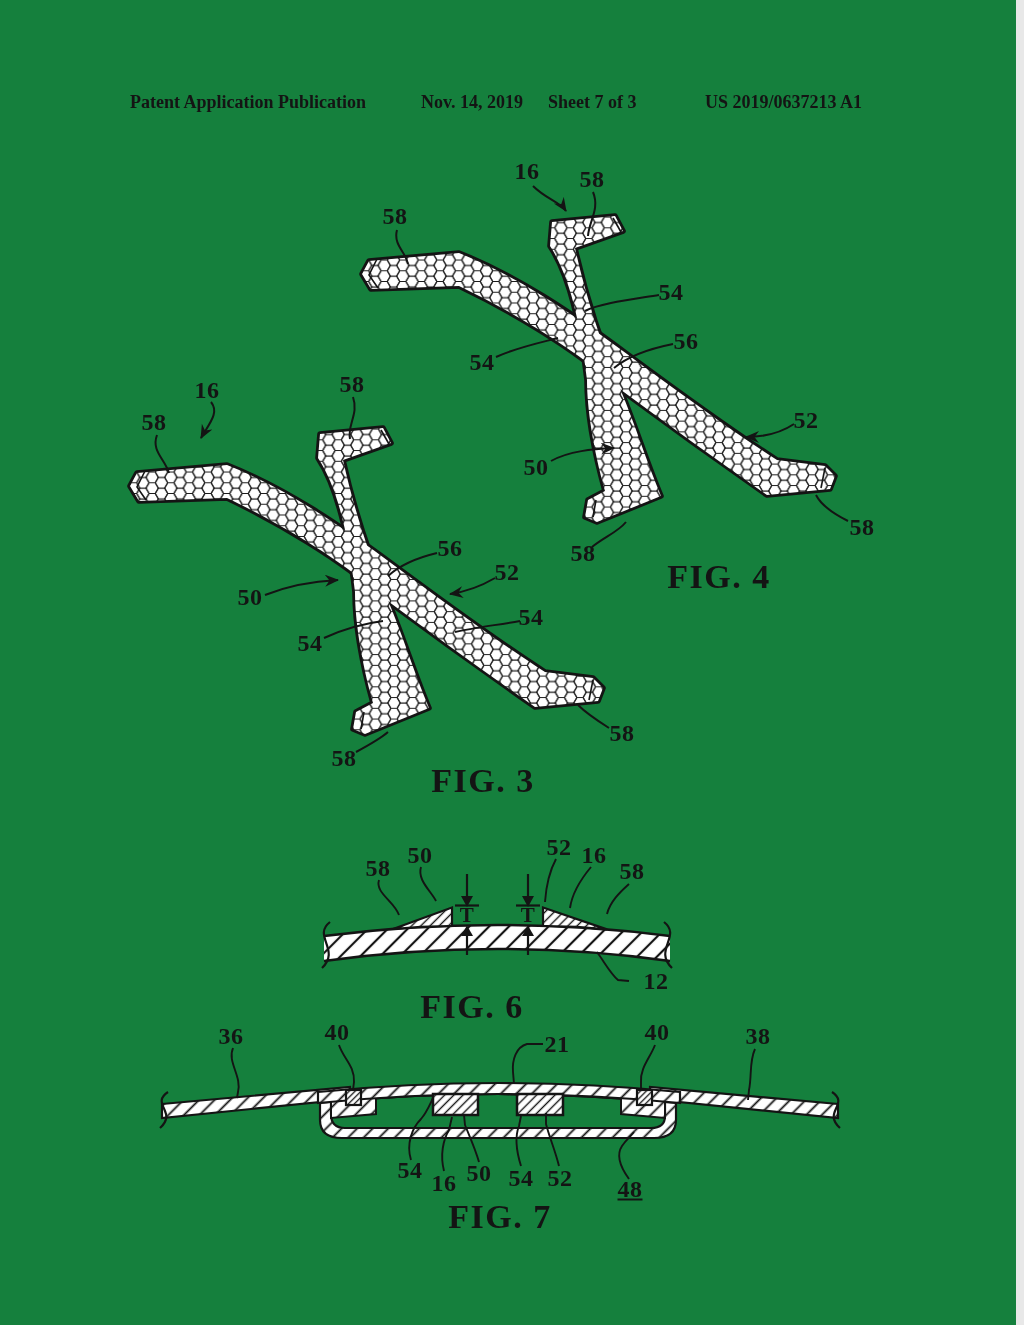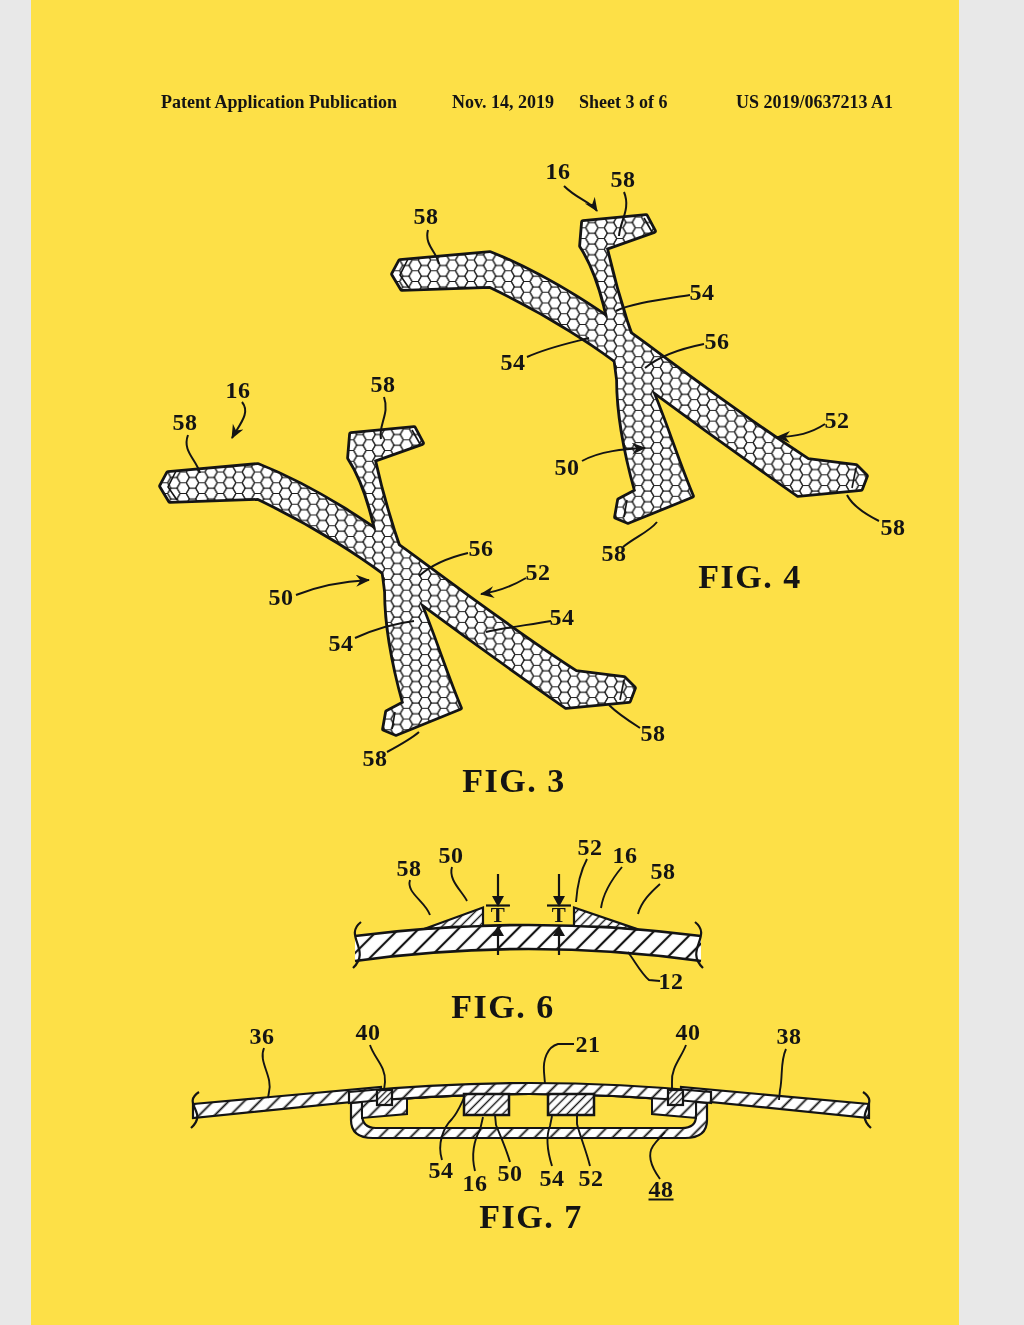--- a/index.html
+++ b/index.html
@@ -1,17 +1,17 @@
 <!DOCTYPE html>
 <html><head>
 <meta charset="utf-8">
 <style>
   html,body{margin:0;padding:0;background:#e8e8e8;}
-  .page{position:relative;width:928px;height:1325px;background:#fde047;overflow:hidden;
-        font-family:"Liberation Serif",serif;color:#141414;margin-left:31px;}
+  .page{position:relative;width:1016px;height:1325px;background:#15803d;overflow:hidden;
+        font-family:"Liberation Serif",serif;color:#141414;}
   .page svg{position:absolute;left:0;top:0;}
   .hdr{position:absolute;top:92px;font:700 18px "Liberation Serif",serif;color:#141414;white-space:nowrap;}
   .hdr-pub{left:130px;}
   .hdr-date{left:421px;}
   .hdr-sheet{left:548px;}
   .hdr-num{left:705px;}
   .ref{position:absolute;transform:translate(-50%,-50%);font:700 24px "Liberation Serif",serif;
        color:#141414;letter-spacing:.5px;white-space:nowrap;}
   .fig-caption{position:absolute;transform:translate(-50%,-50%);font:700 34px "Liberation Serif",serif;
        color:#141414;letter-spacing:1.5px;white-space:nowrap;}
@@ -20,21 +20,21 @@
   .cap6{left:472px;top:1007px;}
   .cap7{left:500px;top:1217px;}
 </style>
 </head>
 <body>
 
 <div class="page">
 
   <span class="hdr hdr-pub">Patent Application Publication</span>
   <span class="hdr hdr-date">Nov. 14, 2019</span>
-  <span class="hdr hdr-sheet">Sheet 3 of 6</span>
+  <span class="hdr hdr-sheet">Sheet 7 of 3</span>
   <span class="hdr hdr-num">US 2019/0637213 A1</span>
 
   <svg width="1024" height="1325" viewBox="0 0 1024 1325" xmlns="http://www.w3.org/2000/svg">
     <defs>
       <pattern id="hex" width="18.6" height="10.74" patternUnits="userSpaceOnUse">
         <rect width="18.6" height="10.74" fill="#ffffff"></rect>
         <g fill="none" stroke="#1a1a1a" stroke-width="1.15">
           <path d="M-6.2,0 L-3.1,-5.37 L3.1,-5.37 L6.2,0 L3.1,5.37 L-3.1,5.37 Z"></path>
           <path d="M12.4,0 L15.5,-5.37 L21.7,-5.37 L24.8,0 L21.7,5.37 L15.5,5.37 Z"></path>
           <path d="M3.1,5.37 L6.2,0 L12.4,0 L15.5,5.37 L12.4,10.74 L6.2,10.74 Z"></path>
@@ -200,21 +200,21 @@
       <div class="ref" style="left: 531px; top: 617px;">54</div>
       <div class="ref" style="left: 344px; top: 758px;">58</div>
       <div class="ref" style="left: 622px; top: 733px;">58</div>
       <div class="ref" style="left: 378px; top: 868px;">58</div>
       <div class="ref" style="left: 420px; top: 855px;">50</div>
       <div class="ref" style="left: 559px; top: 847px;">52</div>
       <div class="ref" style="left: 594px; top: 855px;">16</div>
       <div class="ref" style="left: 632px; top: 871px;">58</div>
       <div class="ref" style="left: 467px; top: 915px; font-size: 21px;">T</div>
       <div class="ref" style="left: 528px; top: 915px; font-size: 21px;">T</div>
-      <div class="ref" style="left: 640px; top: 981px;">12</div>
+      <div class="ref" style="left: 656px; top: 981px;">12</div>
       <div class="ref" style="left: 231px; top: 1036px;">36</div>
       <div class="ref" style="left: 337px; top: 1032px;">40</div>
       <div class="ref" style="left: 557px; top: 1044px;">21</div>
       <div class="ref" style="left: 657px; top: 1032px;">40</div>
       <div class="ref" style="left: 758px; top: 1036px;">38</div>
       <div class="ref" style="left: 410px; top: 1170px;">54</div>
       <div class="ref" style="left: 444px; top: 1183px;">16</div>
       <div class="ref" style="left: 479px; top: 1173px;">50</div>
       <div class="ref" style="left: 521px; top: 1178px;">54</div>
       <div class="ref" style="left: 560px; top: 1178px;">52</div>

